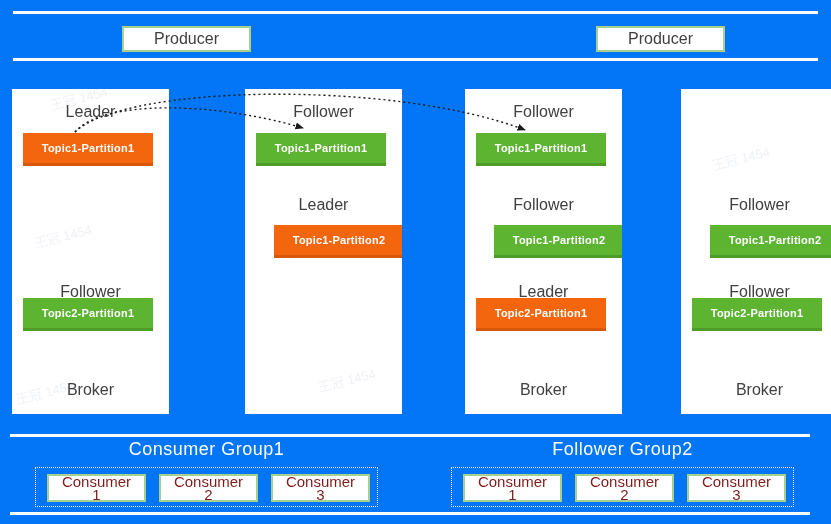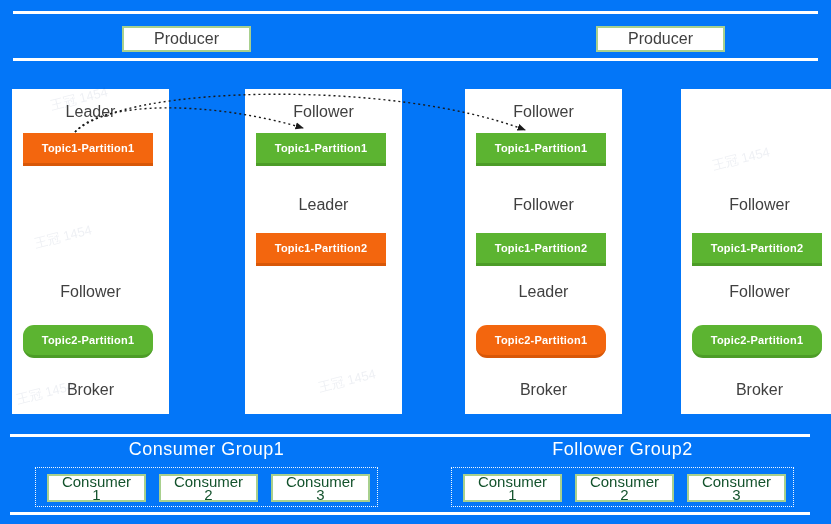--- a/index.html
+++ b/index.html
@@ -27,21 +27,21 @@
 
   .role{position:absolute;left:0;right:0;text-align:center;font-size:16px;line-height:20px;color:#404040;}
   .s1r{top:13px;} .s2r{top:106px;} .s3r{top:193px;}
 
   .partition{
     position:absolute;left:11px;width:130px;height:30px;
     border-bottom:3px solid rgba(0,0,0,0.18);
     display:flex;align-items:center;justify-content:center;
     color:#ffffff;font-size:11px;font-weight:bold;letter-spacing:.2px;
   }
-  .s1p{top:44px;} .s2p{top:144px;} .s3p{top:236px;border-radius:11px;}
+  .s1p{top:44px;} .s2p{top:136px;margin-left:18px;} .s3p{top:209px;}
   .p-leader{background:#f3660e;border-bottom-color:#d85708;}
   .p-follower{background:#5cb431;border-bottom-color:#4c9c27;}
 
   .broker-name{
     position:absolute;top:291px;left:0;right:0;text-align:center;
     font-size:16px;line-height:20px;color:#404040;
   }
   .broker-name.wrap{left:50%;right:auto;transform:translateX(-50%);width:118px;word-break:break-all;}
 
   .arrows{position:absolute;left:0;top:0;pointer-events:none;z-index:4;}
@@ -56,21 +56,21 @@
   .group-box{
     position:absolute;top:467px;width:343px;height:40px;box-sizing:border-box;
     border:1px dotted rgba(255,255,255,0.95);
   }
   #group-box-1{left:35px;} #group-box-2{left:451px;}
 
   .consumer{
     position:absolute;top:6px;width:99px;height:28px;box-sizing:border-box;
     background:#ffffff;border:2px solid #a8d08d;
     display:flex;flex-direction:column;align-items:center;justify-content:center;
-    font-size:15px;line-height:13px;color:#14532d;
+    font-size:15px;line-height:13px;color:#7f1d1d;
   }
   .c1{left:11px;} .c2{left:123px;} .c3{left:235px;}
 
   .diag-wm{
     position:absolute;color:rgba(40,60,110,0.08);font-size:13px;
     transform:rotate(-14deg);white-space:nowrap;z-index:3;pointer-events:none;
   }
   #wm1{left:50px;top:90px;} #wm2{left:34px;top:228px;}
   #wm3{left:712px;top:150px;} #wm4{left:16px;top:384px;} #wm5{left:318px;top:372px;}
 

